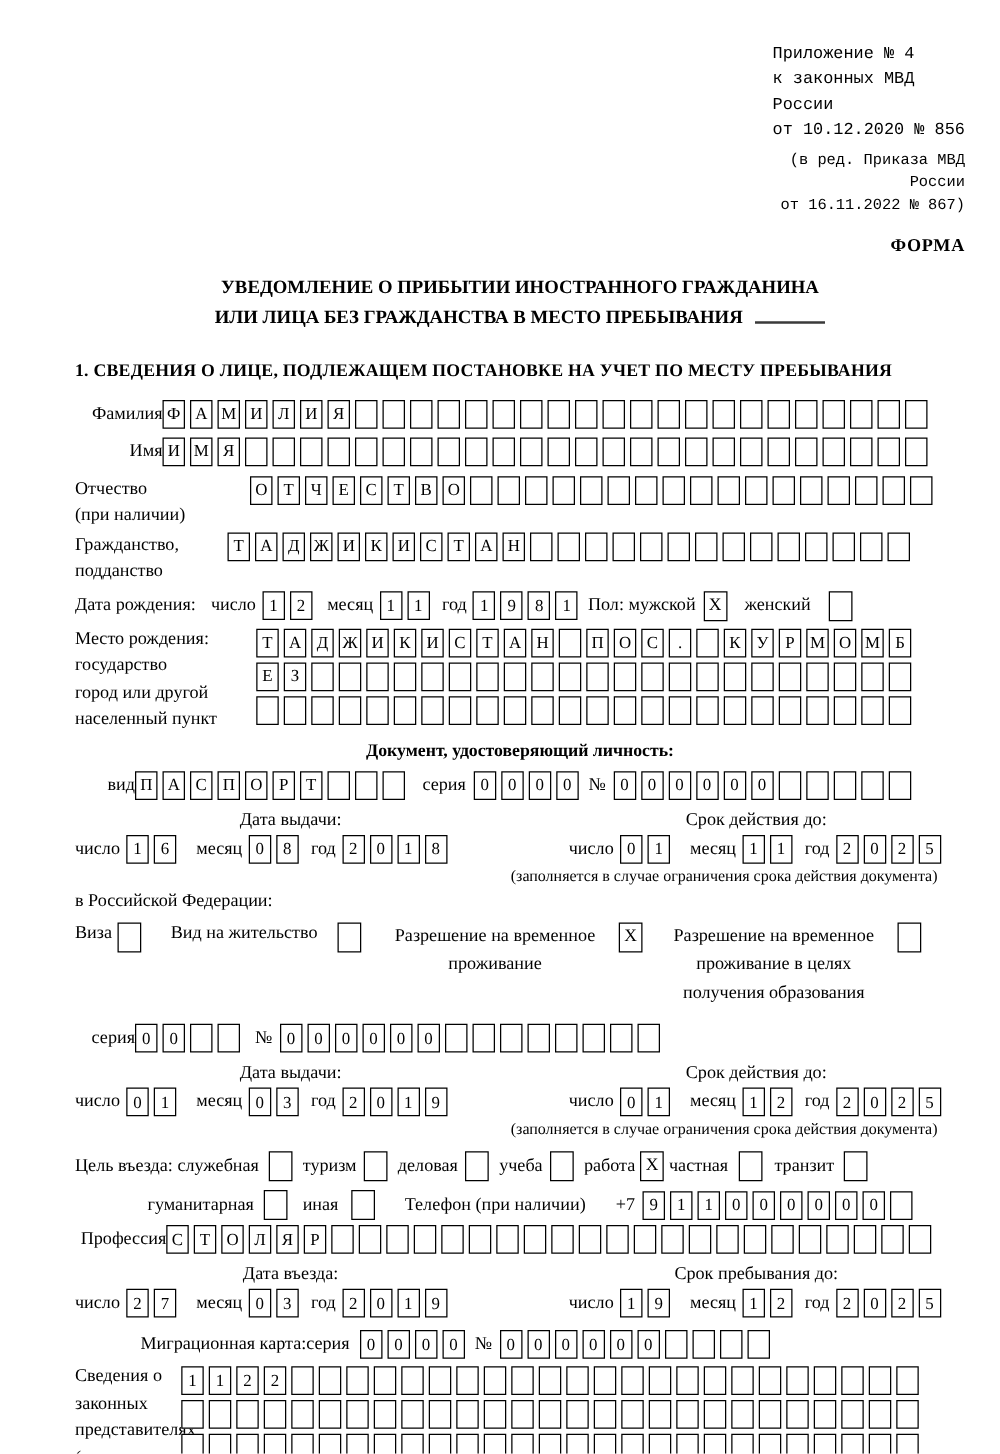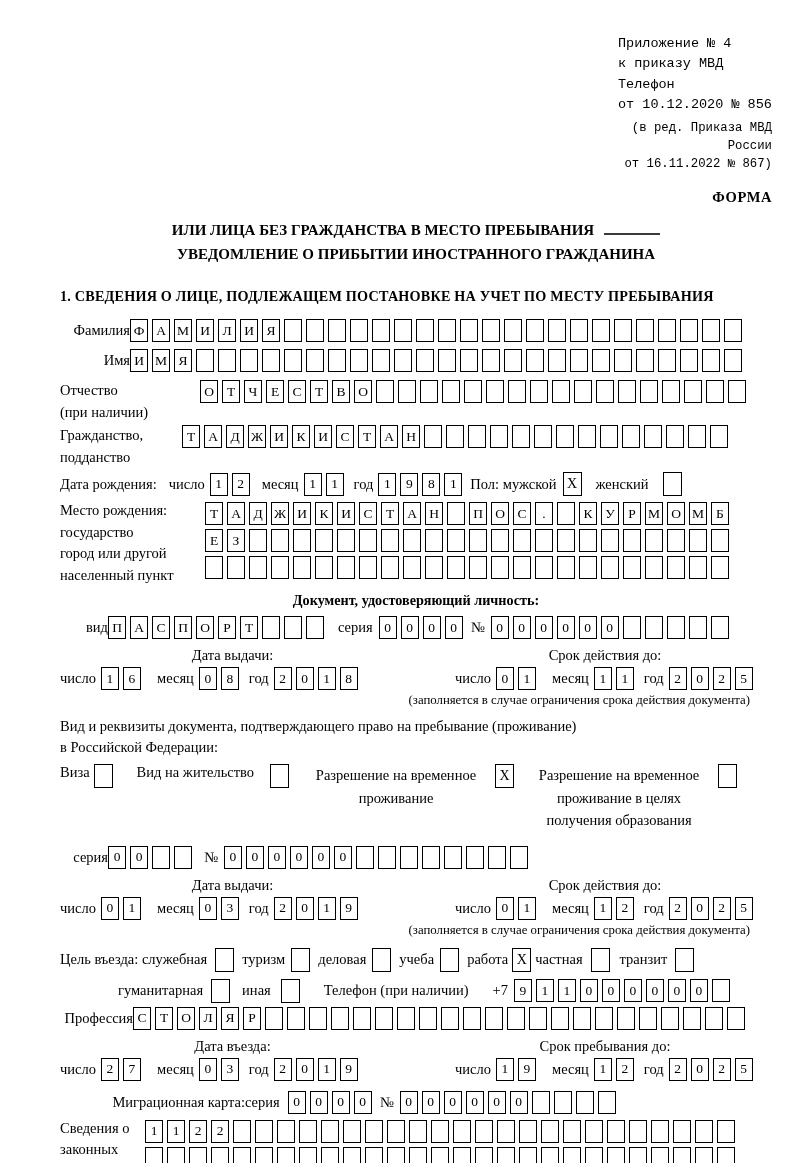--- a/index.html
+++ b/index.html
@@ -55,32 +55,32 @@
   .ml12{margin-left:12px} .ml14{margin-left:14px} .ml16{margin-left:16px} .ml20{margin-left:24px}
   .mt2{margin-top:2px} .mt4{margin-top:4px} .mt10{margin-top:10px} .mt14{margin-top:14px}
 </style>
 </head>
 <body>
 
 <div class="page">
 
   <div class="appendix">
     <div>Приложение № 4</div>
-    <div>к приказу МВД Телефон</div>
+    <div>к законных МВД России</div>
     <div>от 10.12.2020 № 856</div>
     <div class="sub">
       <div>(в ред. Приказа МВД России</div>
       <div>от 16.11.2022 № 867)</div>
     </div>
   </div>
   <div class="forma">ФОРМА</div>
 
   <div class="title">
+    <div>УВЕДОМЛЕНИЕ О ПРИБЫТИИ ИНОСТРАННОГО ГРАЖДАНИНА</div>
     <div><span>ИЛИ ЛИЦА БЕЗ ГРАЖДАНСТВА В МЕСТО ПРЕБЫВАНИЯ</span><span class="blank-line"></span></div>
-    <div>УВЕДОМЛЕНИЕ О ПРИБЫТИИ ИНОСТРАННОГО ГРАЖДАНИНА</div>
   </div>
 
   <div class="sec-heading">1. СВЕДЕНИЯ О ЛИЦЕ, ПОДЛЕЖАЩЕМ ПОСТАНОВКЕ НА УЧЕТ ПО МЕСТУ ПРЕБЫВАНИЯ</div>
 
   <div class="frow mt14">
     <span class="lbl" style="width:70px">Фамилия</span>
     <span class="cells">
         <span class="cell">Ф</span>
         <span class="cell">А</span>
         <span class="cell">М</span>
@@ -410,21 +410,20 @@
             <span class="cell">2</span>
             <span class="cell">0</span>
             <span class="cell">2</span>
             <span class="cell">5</span>
           </span>
       </div>
     </div>
   </div>
   <div class="note">(заполняется в случае ограничения срока действия документа)</div>
 
-  <div class="mt10">Вид и реквизиты документа, подтверждающего право на пребывание (проживание)</div>
   <div class="mt4">в Российской Федерации:</div>
   <div class="opt-row">
     <div class="opt">
       <span>Виза</span>
       <span class="checkbox ml4"></span>
     </div>
     <div class="opt ml20">
       <span>Вид на жительство</span>
       <span class="checkbox ml16"></span>
     </div>

